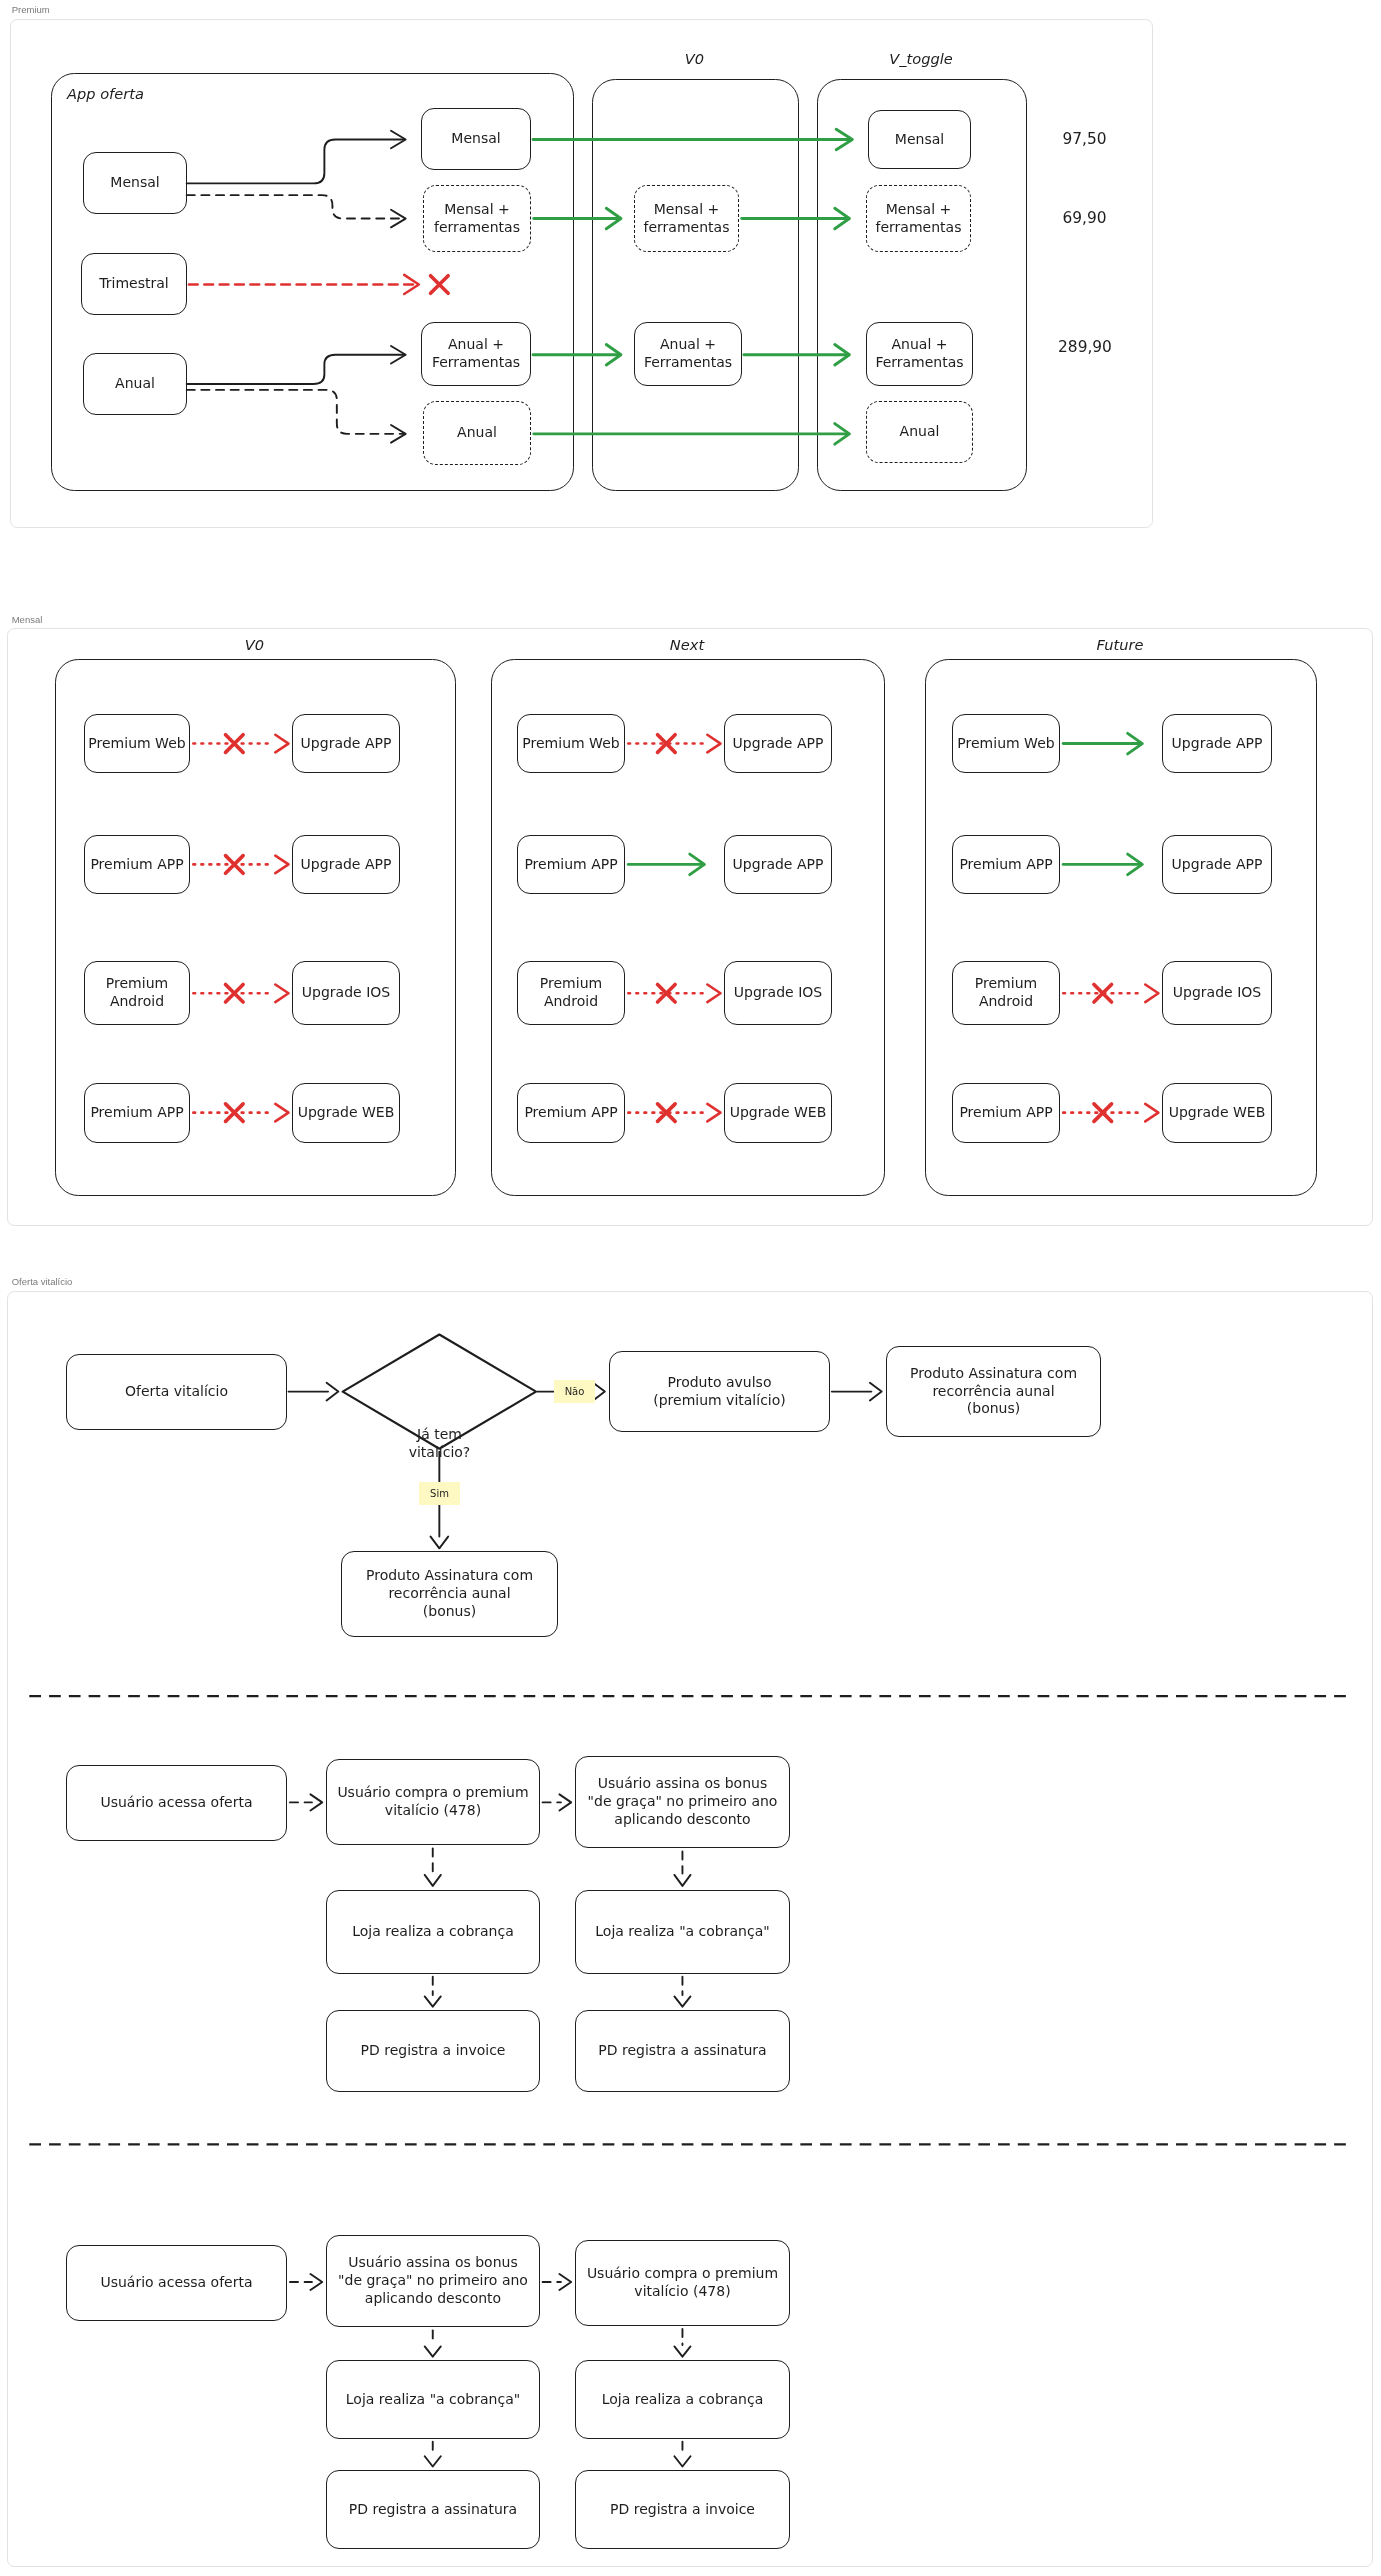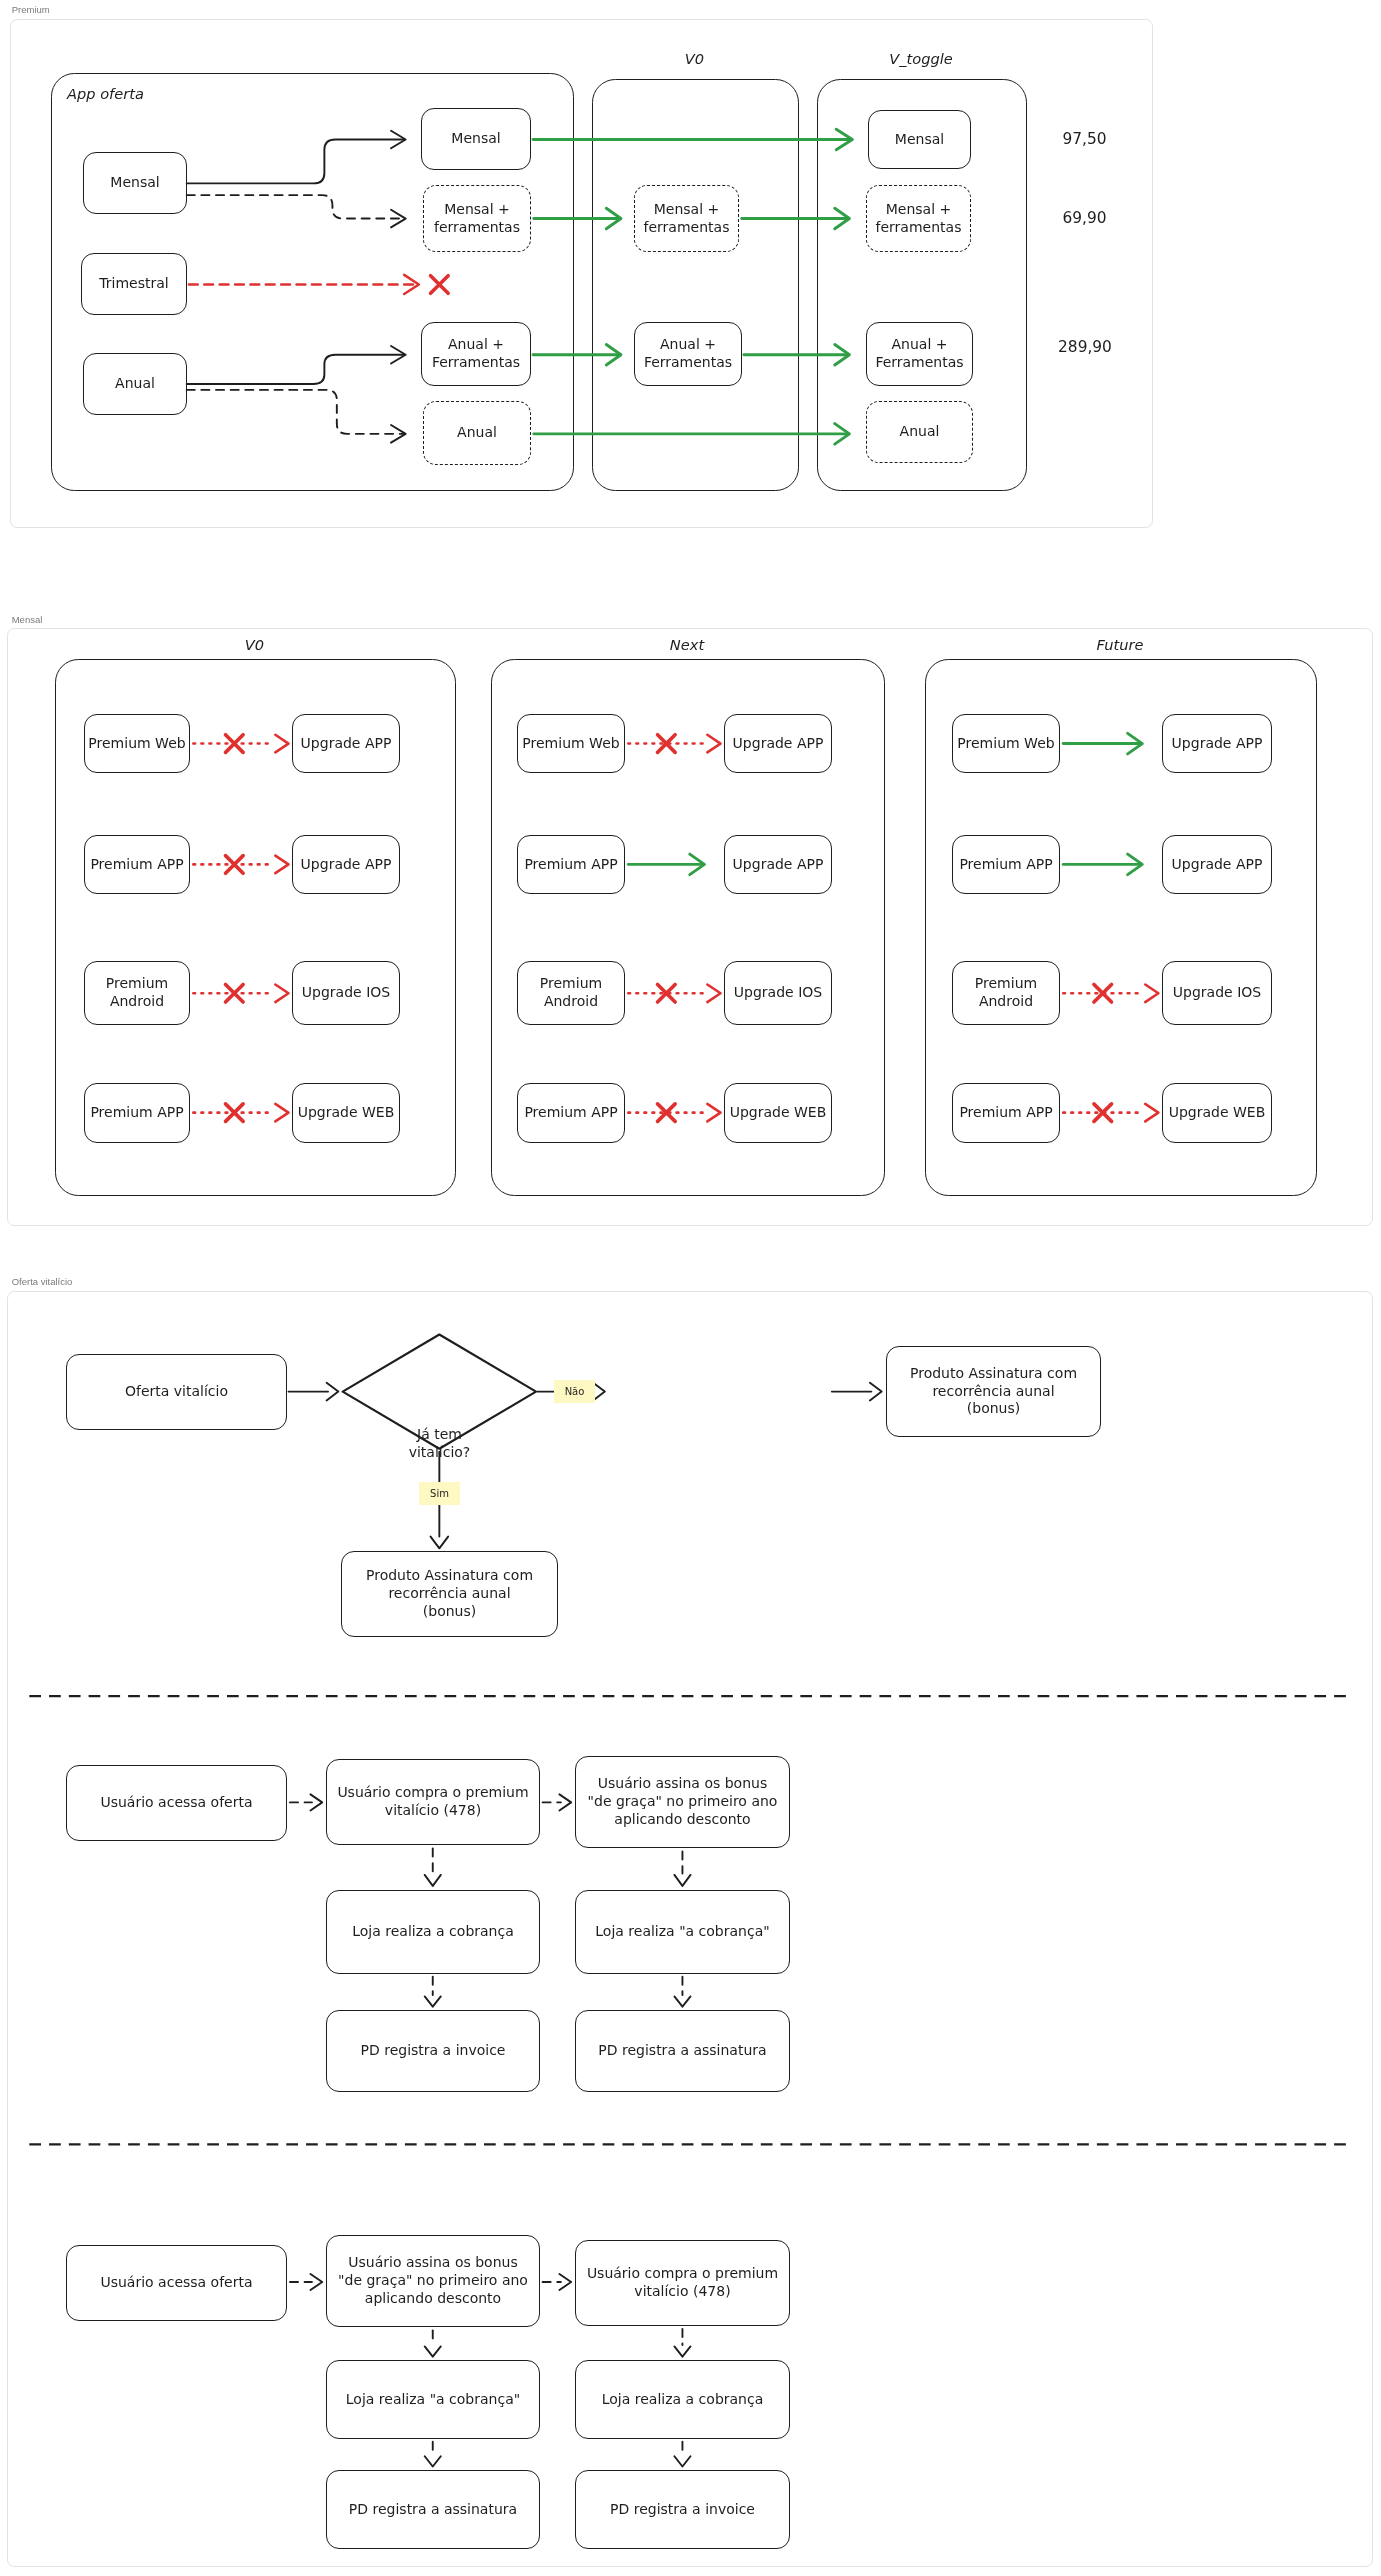--- a/index.html
+++ b/index.html
@@ -115,20 +115,22 @@
   <div class="box" style="left:1162px;top:1083px;width:110px;height:60px;">Upgrade WEB</div>
 
   <div class="frame-label" style="left:11.7px;top:1276px;">Oferta vitalício</div>
   <div class="frame" style="left:7.3px;top:1291px;width:1364px;height:1274px;"></div>
 
   <div class="box" style="left:66px;top:1354px;width:221px;height:76px;">Oferta vitalício</div>
   <div class="dtext" style="left:381px;top:1412px;width:117px;height:62px;">Já tem
 vitalício?</div>
   <div class="tag" style="left:554px;top:1380px;width:41px;height:23.4px;">Não</div>
   <div class="tag" style="left:419px;top:1482px;width:41px;height:23.4px;">Sim</div>
+  <div class="box" style="left:609px;top:1351px;width:221px;height:81px;">Produto avulso
+(premium vitalício)</div>
   <div class="box" style="left:886px;top:1346px;width:215px;height:91px;">Produto Assinatura com
 recorrência aunal
 (bonus)</div>
   <div class="box" style="left:341px;top:1551px;width:217px;height:86px;">Produto Assinatura com
 recorrência aunal
 (bonus)</div>
 
   <div class="box" style="left:66px;top:1765px;width:221px;height:76px;">Usuário acessa oferta</div>
   <div class="box" style="left:326px;top:1759px;width:214px;height:86px;">Usuário compra o premium
 vitalício (478)</div>

